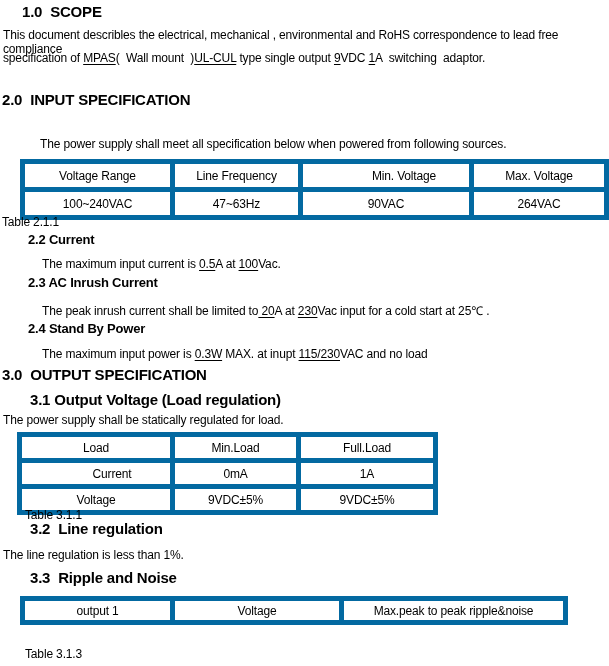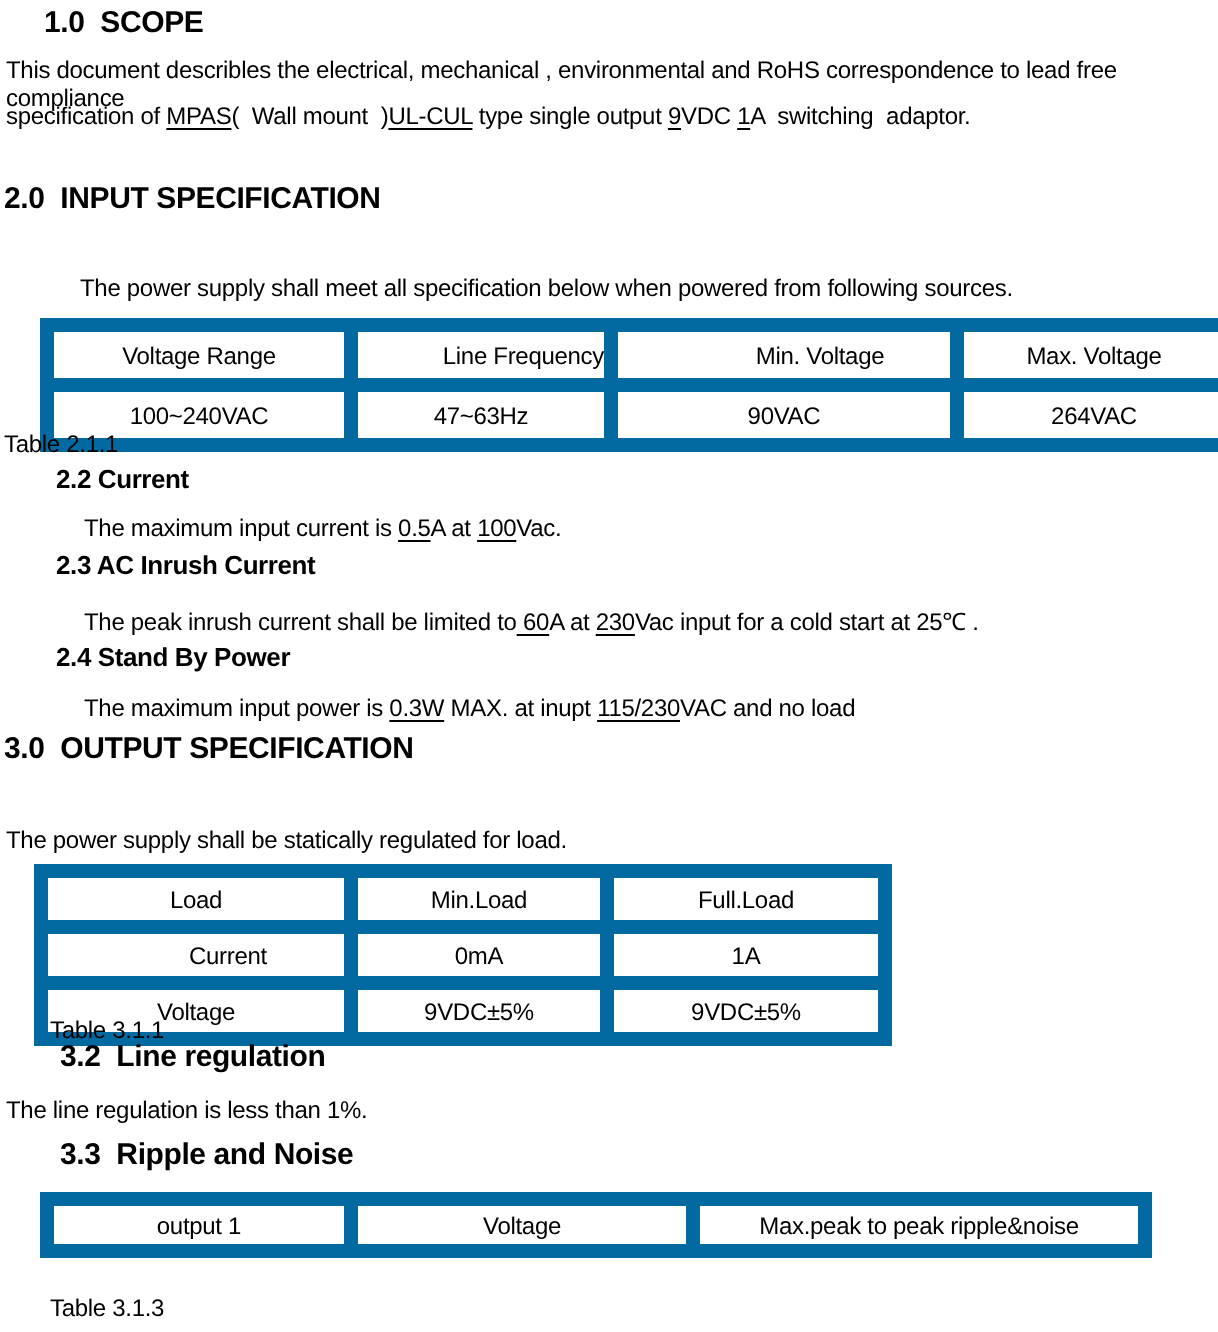--- a/index.html
+++ b/index.html
@@ -18,21 +18,21 @@
   .h2b { font-size: 15px; font-weight: bold; letter-spacing: -0.2px; }
   .body-text { font-size: 12px; letter-spacing: -0.15px; }
   .u { text-decoration: underline; text-underline-offset: 2px; }
   table.spec {
     border-collapse: collapse;
     border: 3px solid #000000;
     table-layout: fixed;
     font-family: "Liberation Sans", sans-serif;
   }
   table.spec td {
-    border: 7px solid #0369a1;
+    border: 5px solid #0369a1;
     text-align: center;
     vertical-align: middle;
     font-size: 12px;
     letter-spacing: -0.15px;
     padding: 0;
     overflow: hidden;
   }
   .caption { font-size: 12px; letter-spacing: -0.15px; }
 </style>
 </head>
@@ -48,49 +48,50 @@
 
   <div class="abs h1" style="left:2px; top:91px;">2.0  INPUT SPECIFICATION</div>
 
 
   <div class="abs body-text" style="left:40px; top:137px; width:560px;">The power supply shall meet all specification below when powered from following sources.</div>
 
   <table class="spec" style="position:absolute; left:20px; top:159px; width:528px;">
     <tbody>
         <tr>
       <td style="width:145px; height:23px;">Voltage Range</td>
-      <td style="width:123px;text-align:right;">Line Frequency</td>
+      <td style="width:123px;">Line Frequency</td>
       <td style="width:130px;padding-left:36px;">Min. Voltage</td>
       <td style="width:130px;">Max. Voltage</td>
     </tr>
     <tr>
       <td style="height:23px;">100~240VAC</td>
       <td>47~63Hz</td>
       <td>90VAC</td>
       <td>264VAC</td>
     </tr>
   </tbody>
     </table>
 
   <div class="abs caption" style="left:2px; top:215px;">Table 2.1.1</div>
 
   <div class="abs h2s" style="left:28px; top:232px;">2.2 Current</div>
 
   <div class="abs body-text" style="left:42px; top:257px; width:550px;"><span>The maximum input current is </span><span class="u">0.5</span><span>A at </span><span class="u">100</span><span>Vac.</span></div>
 
   <div class="abs h2s" style="left:28px; top:275px;">2.3 AC Inrush Current</div>
 
-  <div class="abs body-text" style="left:42px; top:302px; width:550px;"><span>The peak inrush current shall be limited to</span><span class="u"> 60</span><span>A at </span><span class="u">230</span><span>Vac input for a cold start at 25℃ .</span></div>
+  <div class="abs body-text" style="left:42px; top:302px; width:550px;"><span>The peak inrush current shall be limited to</span><span class="u"> 20</span><span>A at </span><span class="u">230</span><span>Vac input for a cold start at 25℃ .</span></div>
 
   <div class="abs h2s" style="left:28px; top:321px;">2.4 Stand By Power</div>
 
   <div class="abs body-text" style="left:42px; top:347px; width:550px;"><span>The maximum input power is </span><span class="u">0.3W</span><span> MAX. at inupt </span><span class="u">115/230</span><span>VAC and no load</span></div>
 
   <div class="abs h1" style="left:2px; top:366px;">3.0  OUTPUT SPECIFICATION</div>
 
+  <div class="abs h2b" style="left:30px; top:391px;">3.1 Output Voltage (Load regulation)</div>
 
   <div class="abs body-text" style="left:3px; top:413px; width:560px;">The power supply shall be statically regulated for load.</div>
 
   <table class="spec" style="position:absolute; left:17px; top:432px; width:401px;">
     <tbody>
         <tr>
       <td style="width:148px; height:21px;">Load</td>
       <td style="width:121px;">Min.Load</td>
       <td style="width:132px;">Full.Load</td>
     </tr>

